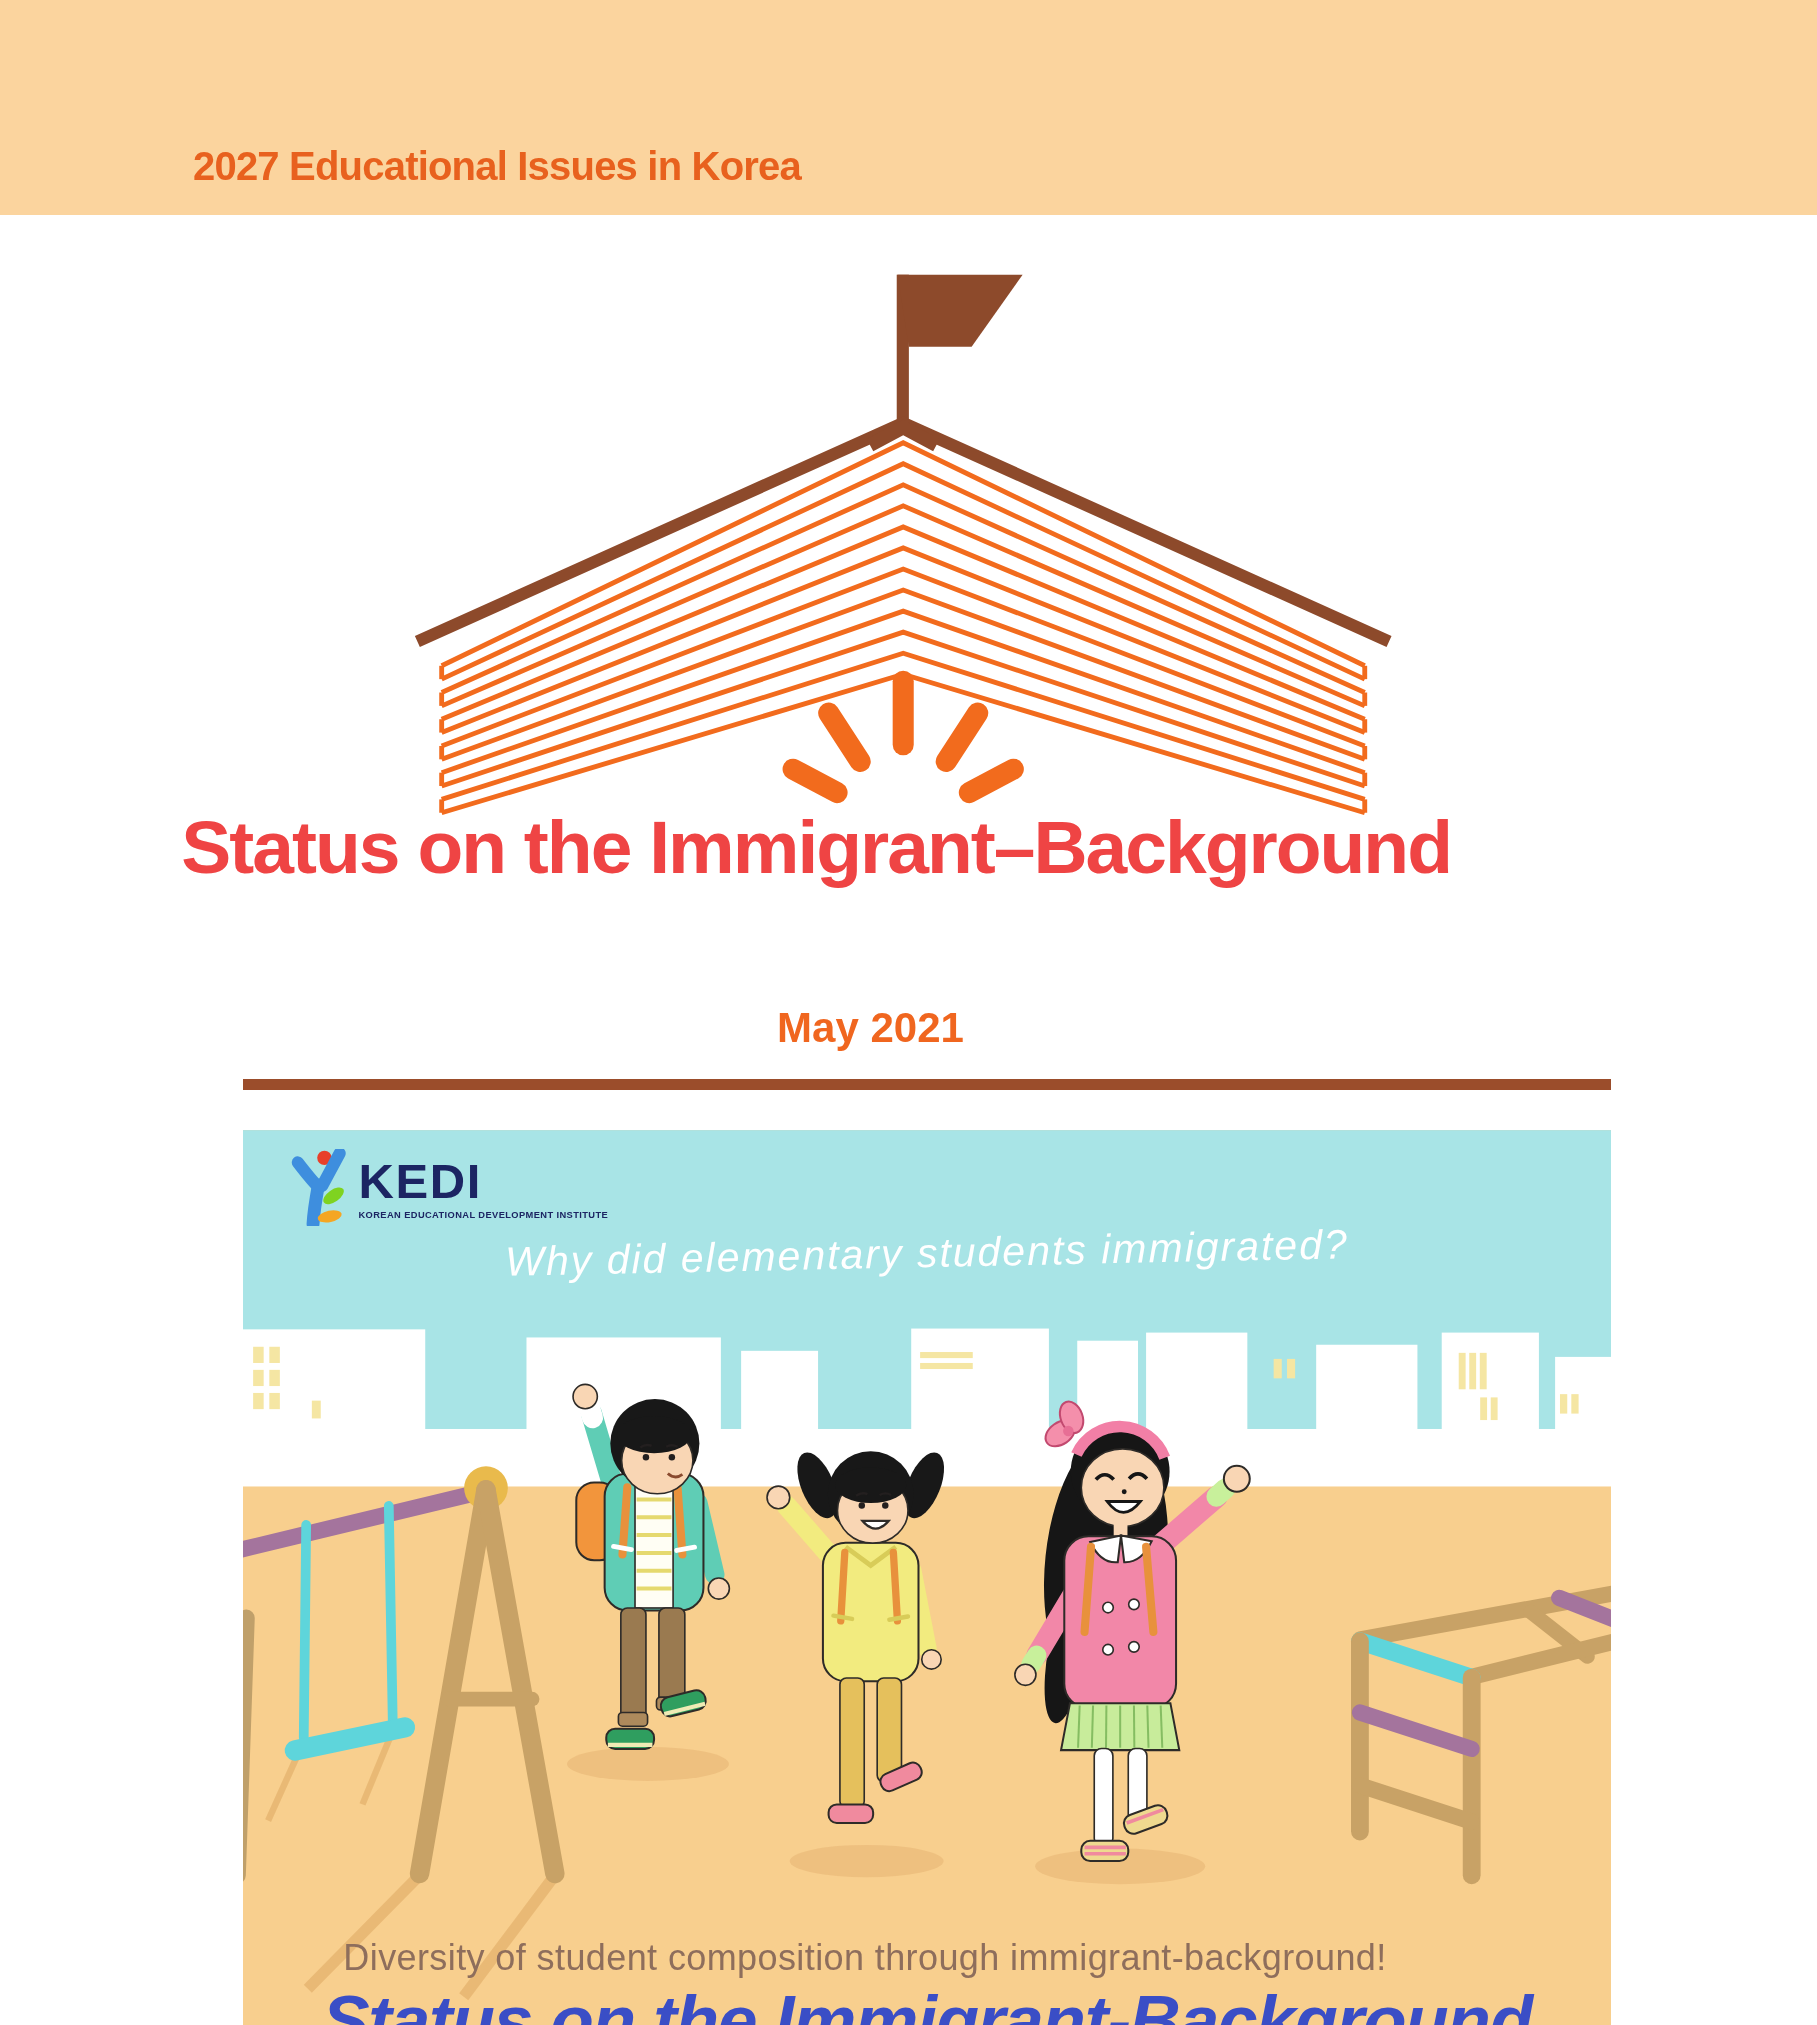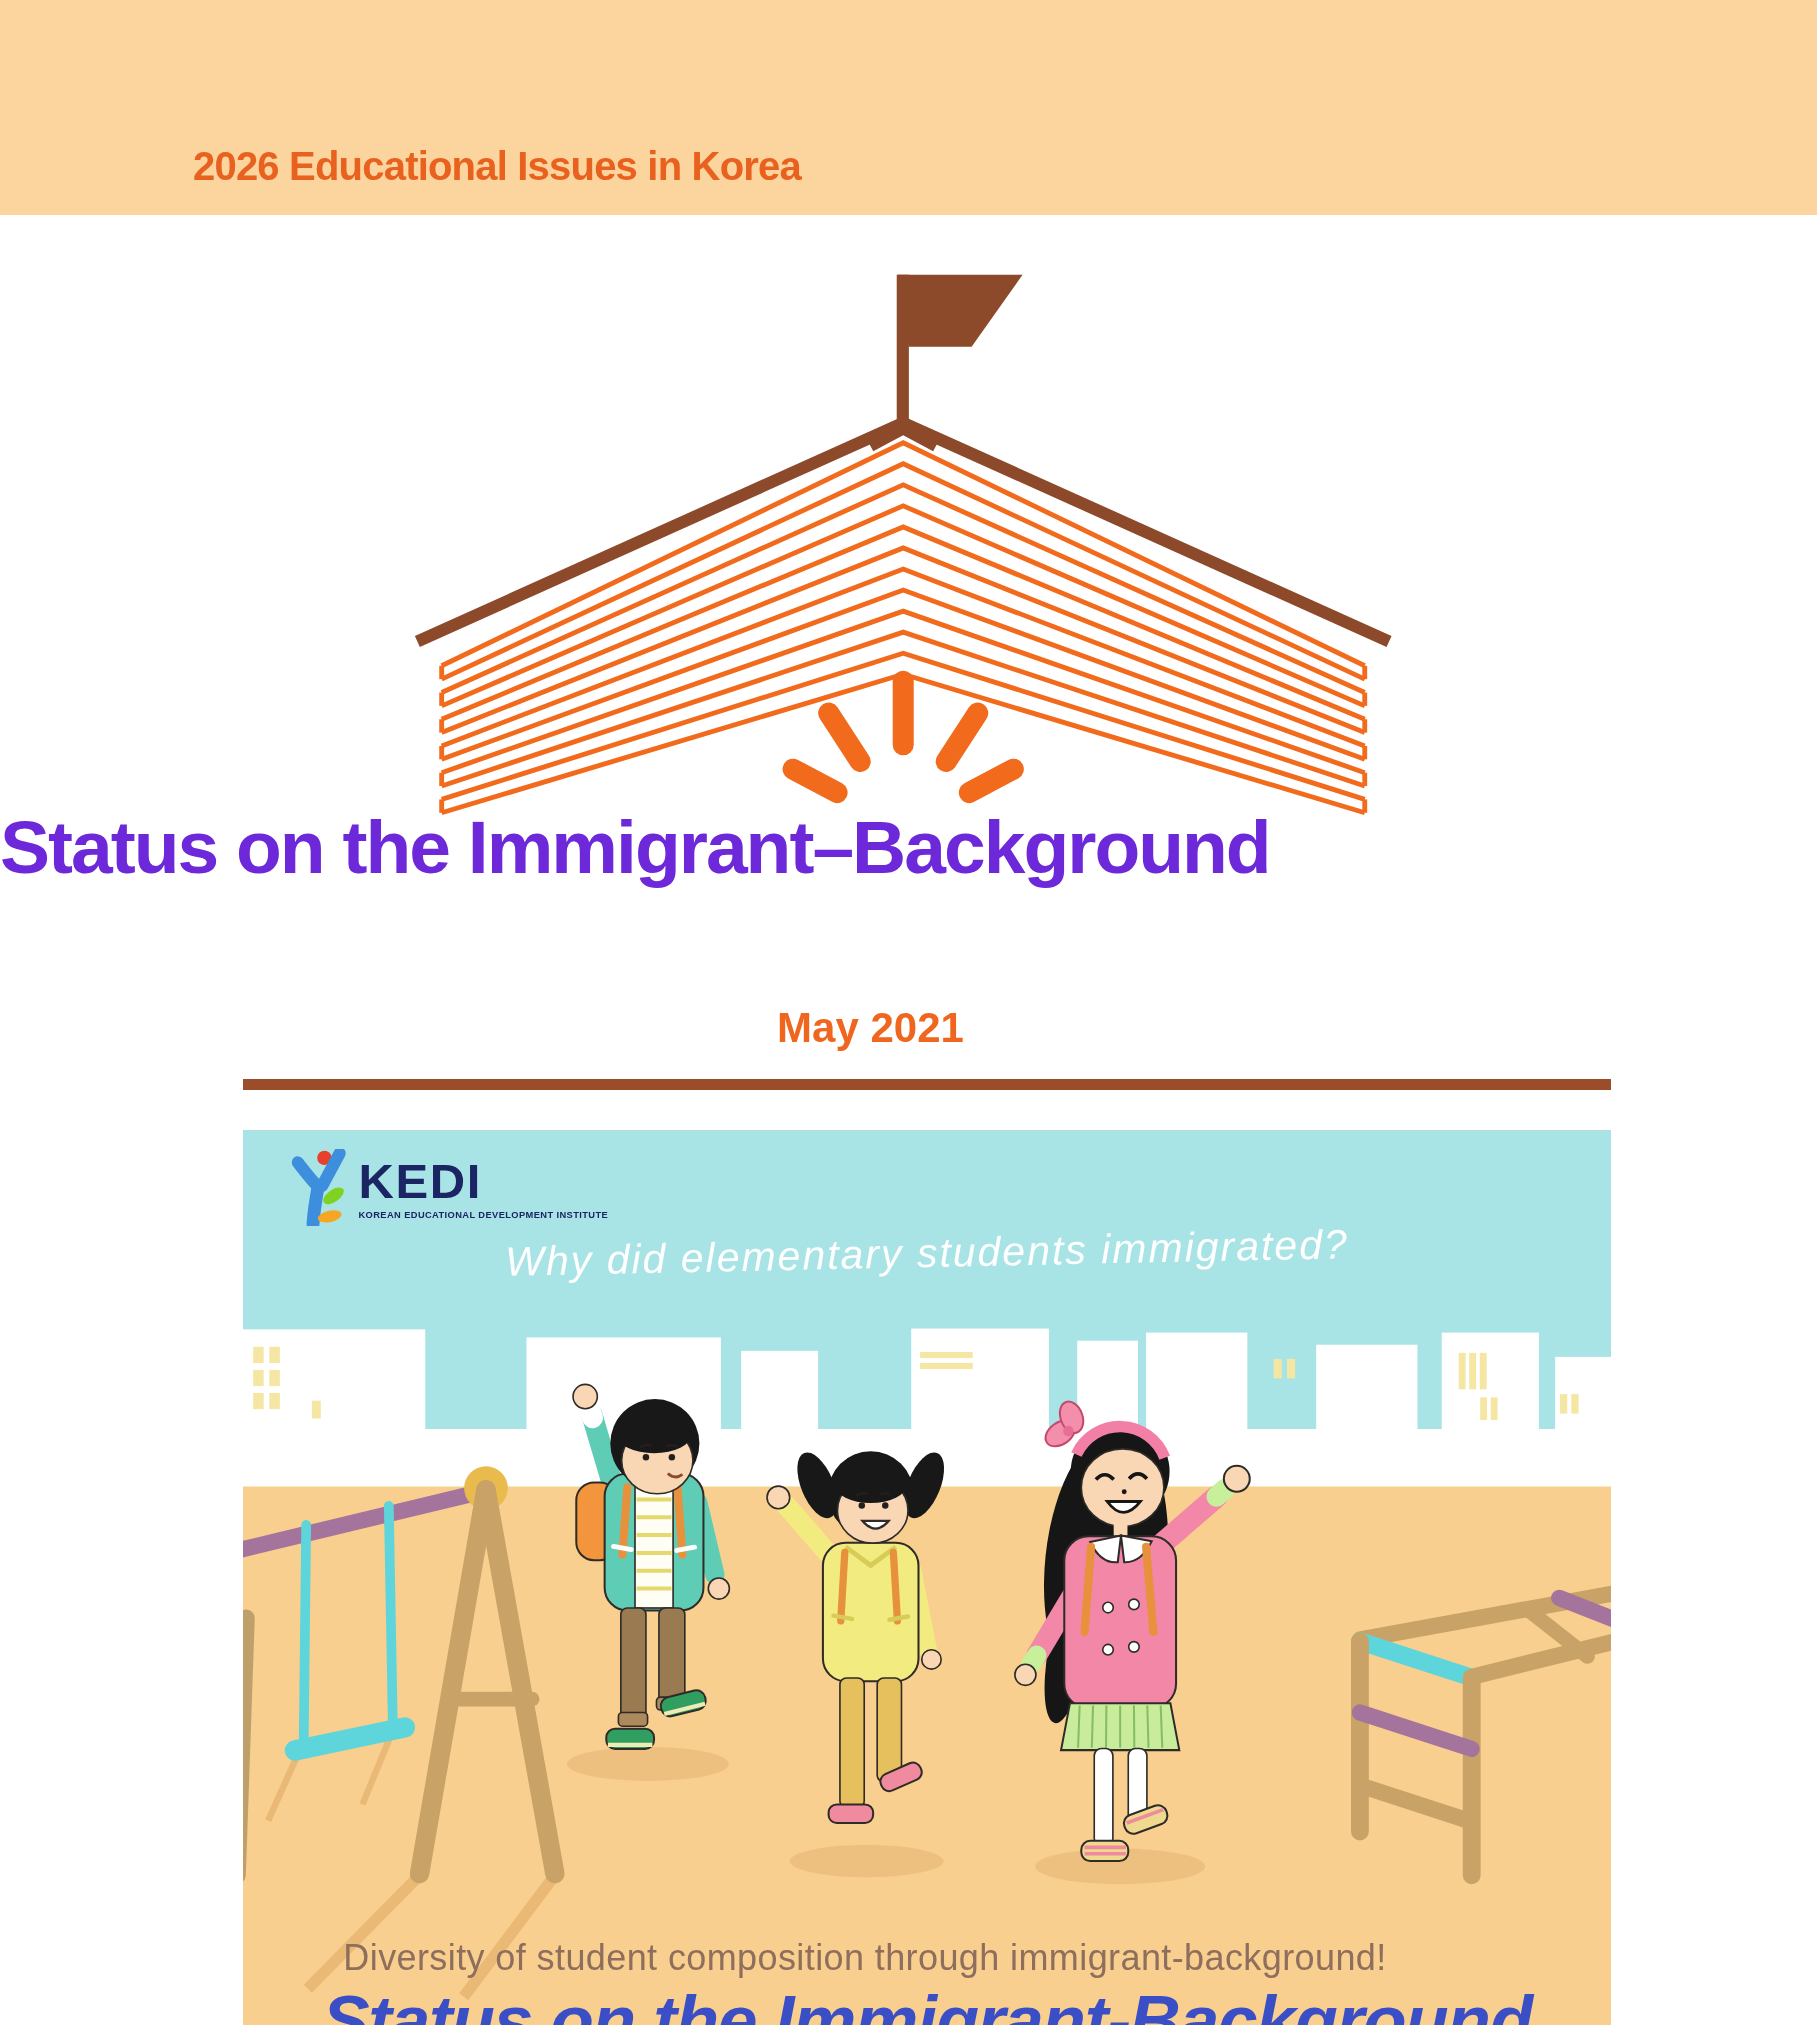--- a/index.html
+++ b/index.html
@@ -13,21 +13,21 @@
   .band { position:absolute; left:0; width:1818px; background:#FBD49E; }
   .band-top { top:0; height:215px; }
   .header-title {
     position:absolute; left:193px; top:144px;
     font-size:40px; font-weight:700; letter-spacing:-0.8px;
     color:#E8611E; white-space:nowrap;
   }
   .roof-svg { position:absolute; left:405px; top:267px; width:1045px; height:583px; }
   .main-title {
     position:absolute; left:0; top:804px; width:1451px;
-    text-align:left; color:#6d28d9; font-weight:700;
+    text-align:right; color:#ef4444; font-weight:700;
     font-size:75px; line-height:1.17; letter-spacing:-2px;
   }
   .date-line {
     position:absolute; left:0; top:1004px; width:1741px;
     text-align:center; color:#F0661F; font-weight:700; font-size:42px;
   }
   .rule { position:absolute; left:243px; width:1368px; height:10.5px; background:#9B4D2B; }
   .rule-top { top:1079px; }
   .poster {
     position:absolute; left:243px; top:1130px; width:1368px; height:1041px;
@@ -62,21 +62,21 @@
     position:absolute; left:0; width:1368px; text-align:center;
     color:#3A4EC6; font-weight:700; font-style:italic;
     font-size:71px; letter-spacing:-1.2px; line-height:1;
   }
   .poster-title-1 { top:855px; }
 </style>
 </head>
 <body>
 
 <div class="band band-top"></div>
-<div class="header-title">2026 Educational Issues in Korea</div>
+<div class="header-title">2027 Educational Issues in Korea</div>
 
 <svg class="roof-svg" viewBox="0 0 2580 1440">
 
   <rect x="1214" y="19" width="30" height="380" fill="#8D4A2B"></rect>
 
   <polygon points="1216,19 1525,19 1399,197 1244,197" fill="#8D4A2B"></polygon>
 
   <polyline points="30,925 1230,385 2430,925" fill="none" stroke="#8D4A2B" stroke-width="30"></polyline>
 
   <polyline points="1148,440 1230,396 1312,440" fill="none" stroke="#8D4A2B" stroke-width="34"></polyline>

